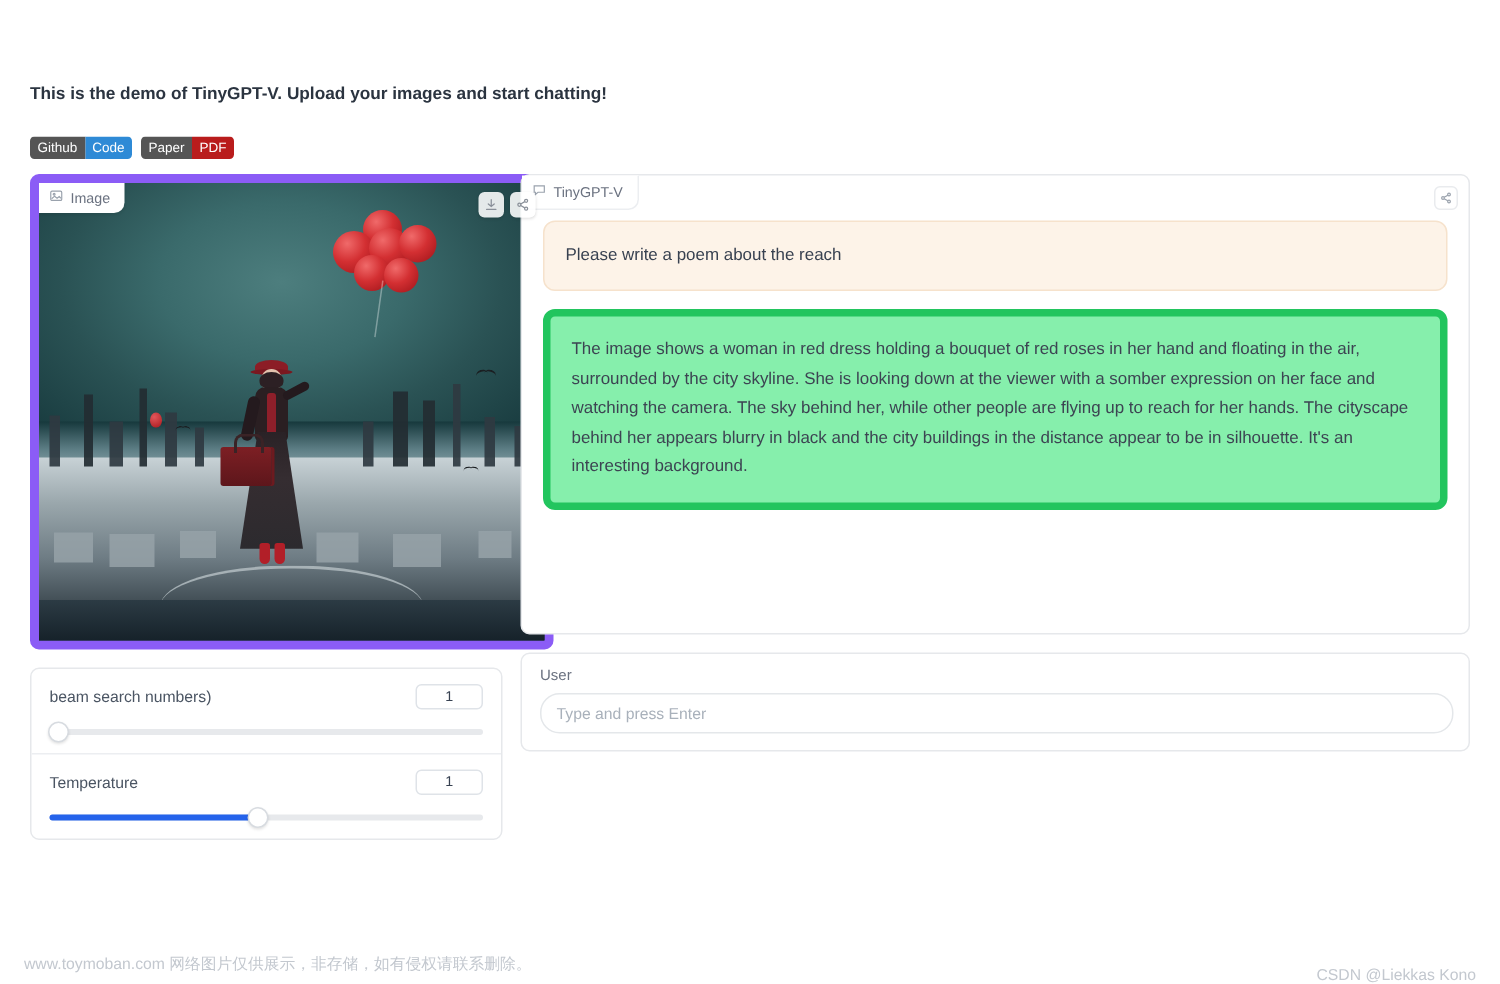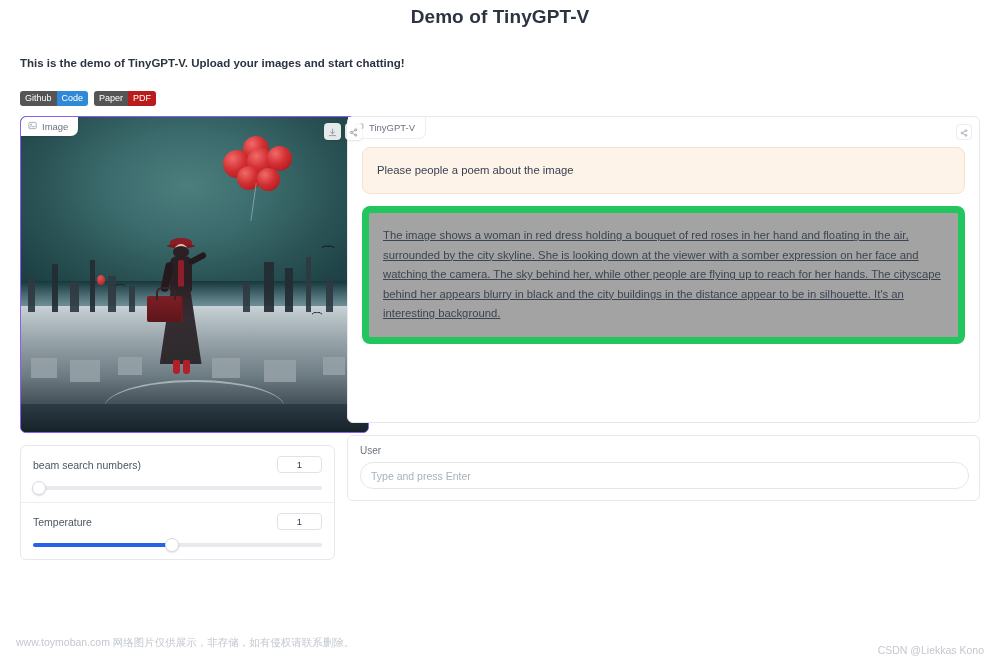--- a/index.html
+++ b/index.html
@@ -41,21 +41,21 @@
   .cols { position: absolute; left: 20px; top: 116px; width: 960px; display: flex; gap: 12px; }
   .left-col { width: 315px; }
   .right-col { width: 633px; }
 
   
   .image-card {
     position: relative;
     width: 349px; height: 317px;
     border-radius: 6px;
     overflow: hidden;
-    border: 1px solid #8b5cf6;
+    border: 6px solid #8b5cf6;
     background: #0d2a2e;
   }
   .img-tab {
     position: absolute; left: 0; top: 0; z-index: 5;
     background: #fff; color: #6b7280;
     font-size: 9.5px;
     padding: 4px 10px 4px 7px;
     border-bottom-right-radius: 7px;
     display: flex; align-items: center; gap: 5px;
     box-shadow: 0 1px 2px rgba(0,0,0,.08);
@@ -194,21 +194,21 @@
   .chat-share {
     position:absolute; right: 7px; top: 7px;
     width: 16px; height: 16px; border-radius: 4px; border: 1px solid #e9ebee;
     display:flex; align-items:center; justify-content:center; background:#fff;
   }
   .messages { padding: 30px 14px 0 14px; }
   .msg {
     border-radius: 8px; padding: 13px 14px; font-size: 11.3px; line-height: 1.72;
   }
   .msg-user { background: #fdf3e8; border: 1px solid #f6e2cc; color: #384150; margin-bottom: 12px; }
-  .msg-bot  { background: #a3a3a3; border: 7px solid #22c55e; color: #3c4452; text-decoration: underline; }
+  .msg-bot  { background: #86efac; border: 5px solid #22c55e; color: #3c4452; }
 
   .input-card {
     position: relative; margin-top: 12px; width: 633px; height: 66px;
     border: 1px solid #e6e8eb; border-radius: 6px; background: #fff;
     padding: 9px 12px;
   }
   .input-label { font-size: 10px; color: #6b7280; margin-bottom: 6px; }
   .text-input {
     width: 609px; height: 27px; border: 1px solid #e4e7ea; border-radius: 13px;
     background: #fff; font-size: 10.5px; color: #374151; padding: 0 10px;
@@ -224,21 +224,20 @@
   .footer-right {
     position: absolute; right: 16px; bottom: 0;
     font-size: 10.5px; color: #c3c8cf;
   }
 </style>
 </head>
 <body>
 
 <div class="page">
 
-  <h1 class="title">Demo of TinyGPT-V</h1>
   <div class="subtitle">This is the demo of TinyGPT-V. Upload your images and start chatting!</div>
 
   <div class="badges">
     <a class="badge">
       <span class="k">Github</span>
       <span class="v" style="background:#2e8ad6">Code</span>
     </a>
     <a class="badge">
       <span class="k">Paper</span>
       <span class="v" style="background:#b91c1c">PDF</span>
@@ -383,21 +382,21 @@
             <svg width="8" height="8" viewBox="0 0 16 16" fill="none" stroke="#9aa2ad" stroke-width="1.6">
               <circle cx="12" cy="3.3" r="1.8"></circle>
                 <circle cx="4" cy="8" r="1.8"></circle>
                 <circle cx="12" cy="12.7" r="1.8"></circle>
               <path d="M5.6 7.1l4.8-2.8M5.6 8.9l4.8 2.8"></path>
             </svg>
           </span>
         </div>
 
         <div class="messages">
-          <div class="msg msg-user">Please people a poem about the image</div>
+          <div class="msg msg-user">Please write a poem about the reach</div>
           <div class="msg msg-bot">The image shows a woman in red dress holding a bouquet of red roses in her hand and floating in the air, surrounded by the city skyline. She is looking down at the viewer with a somber expression on her face and watching the camera. The sky behind her, while other people are flying up to reach for her hands. The cityscape behind her appears blurry in black and the city buildings in the distance appear to be in silhouette. It's an interesting background.</div>
         </div>
       </div>
 
       <div class="input-card">
         <div class="input-label">User</div>
         <input class="text-input" type="text" placeholder="Type and press Enter" style="">
       </div>
     </div>
 

